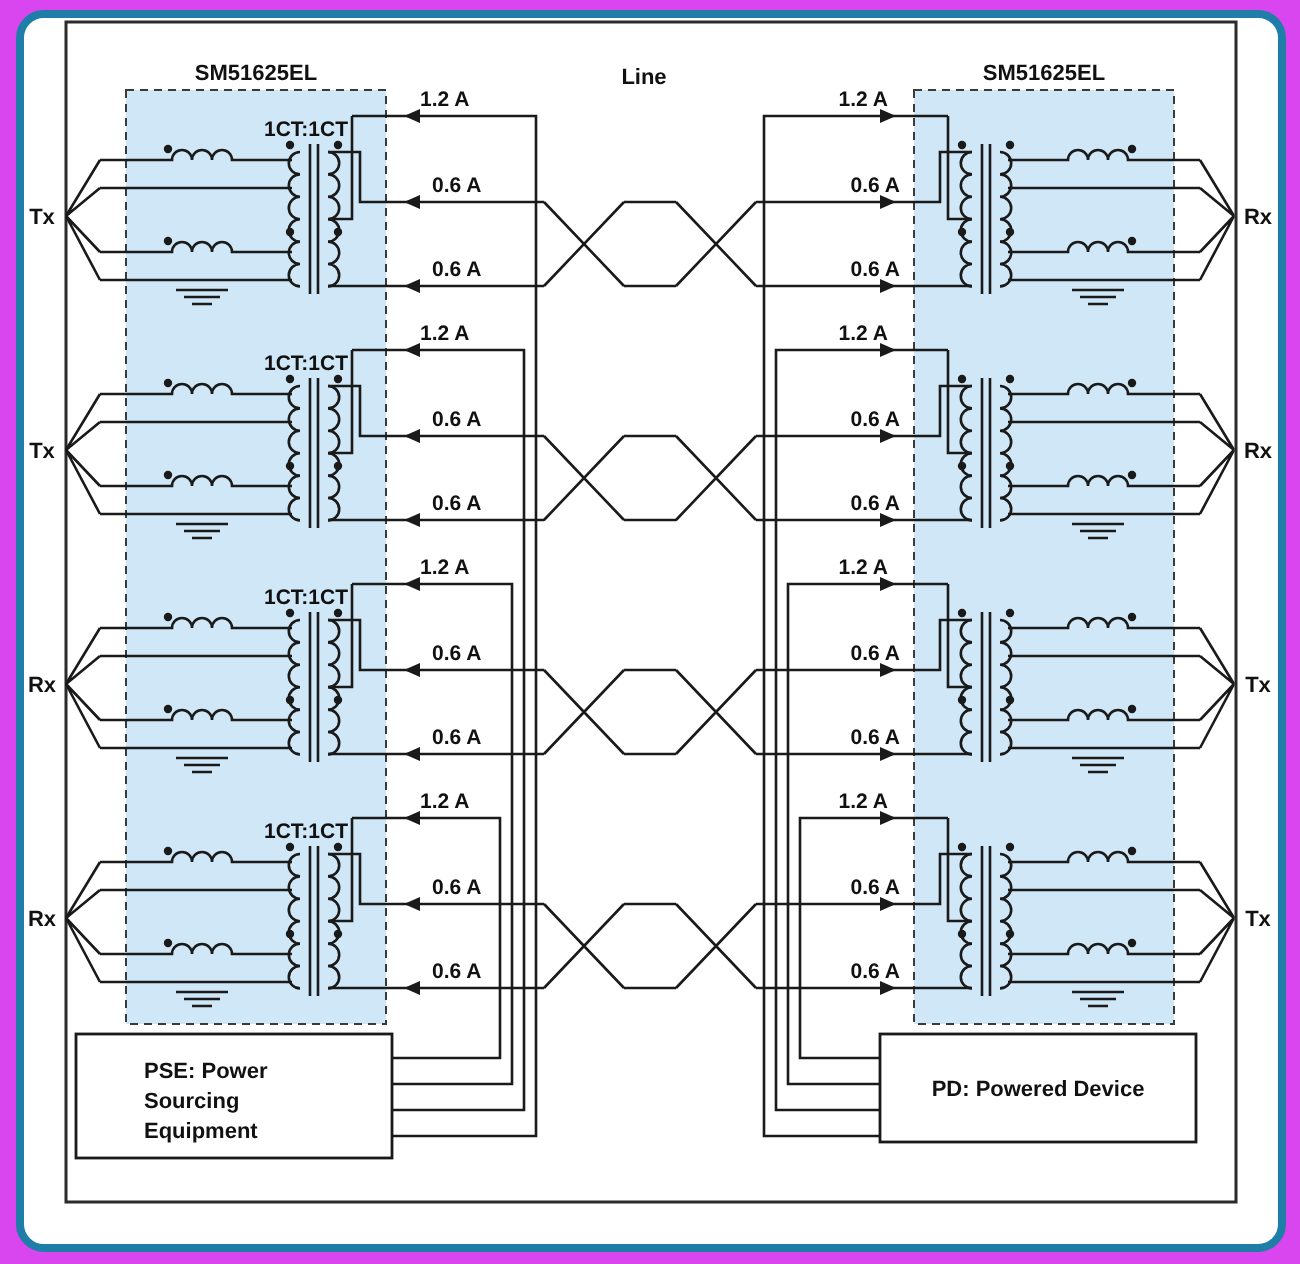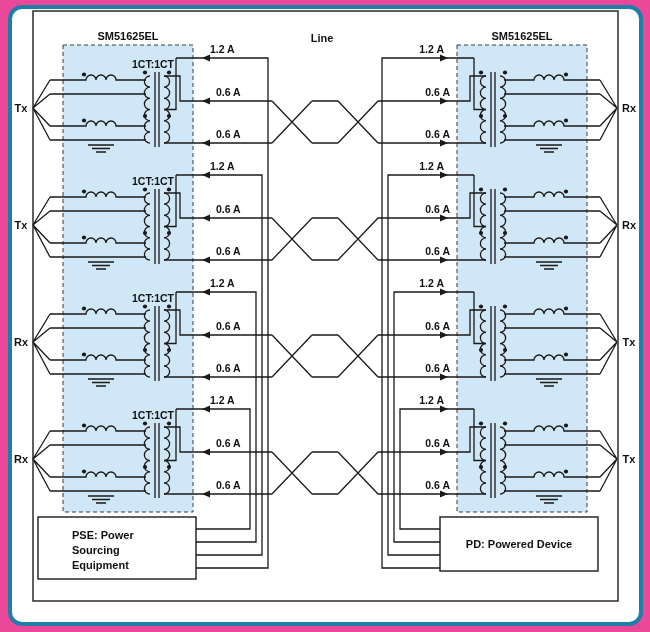--- a/index.html
+++ b/index.html
@@ -1,16 +1,16 @@
 <!DOCTYPE html>
 <html><head>
 <meta charset="utf-8">
 <style>
   html,body{margin:0;padding:0;background:#ffffff;}
-  .stage{position:relative;width:650px;height:632px;background:#ec4899;overflow:hidden;}
+  .stage{position:relative;width:650px;height:632px;background:#d946ef;overflow:hidden;}
   svg{display:block;}
   .w{stroke:#1a1a1a;stroke-width:1.3;fill:none;}
   .box{fill:#ffffff;stroke:#1a1a1a;stroke-width:1.4;}
   .chipbox{stroke:#3a3a3a;stroke-width:1;stroke-dasharray:4 3;}
   .t{font-family:"Liberation Sans",sans-serif;font-weight:bold;fill:#111111;}
   .chip{font-size:11px;}
   .cur{font-size:10.5px;}
   .port{font-size:11px;}
   .boxtxt{font-size:11px;}
 </style>

